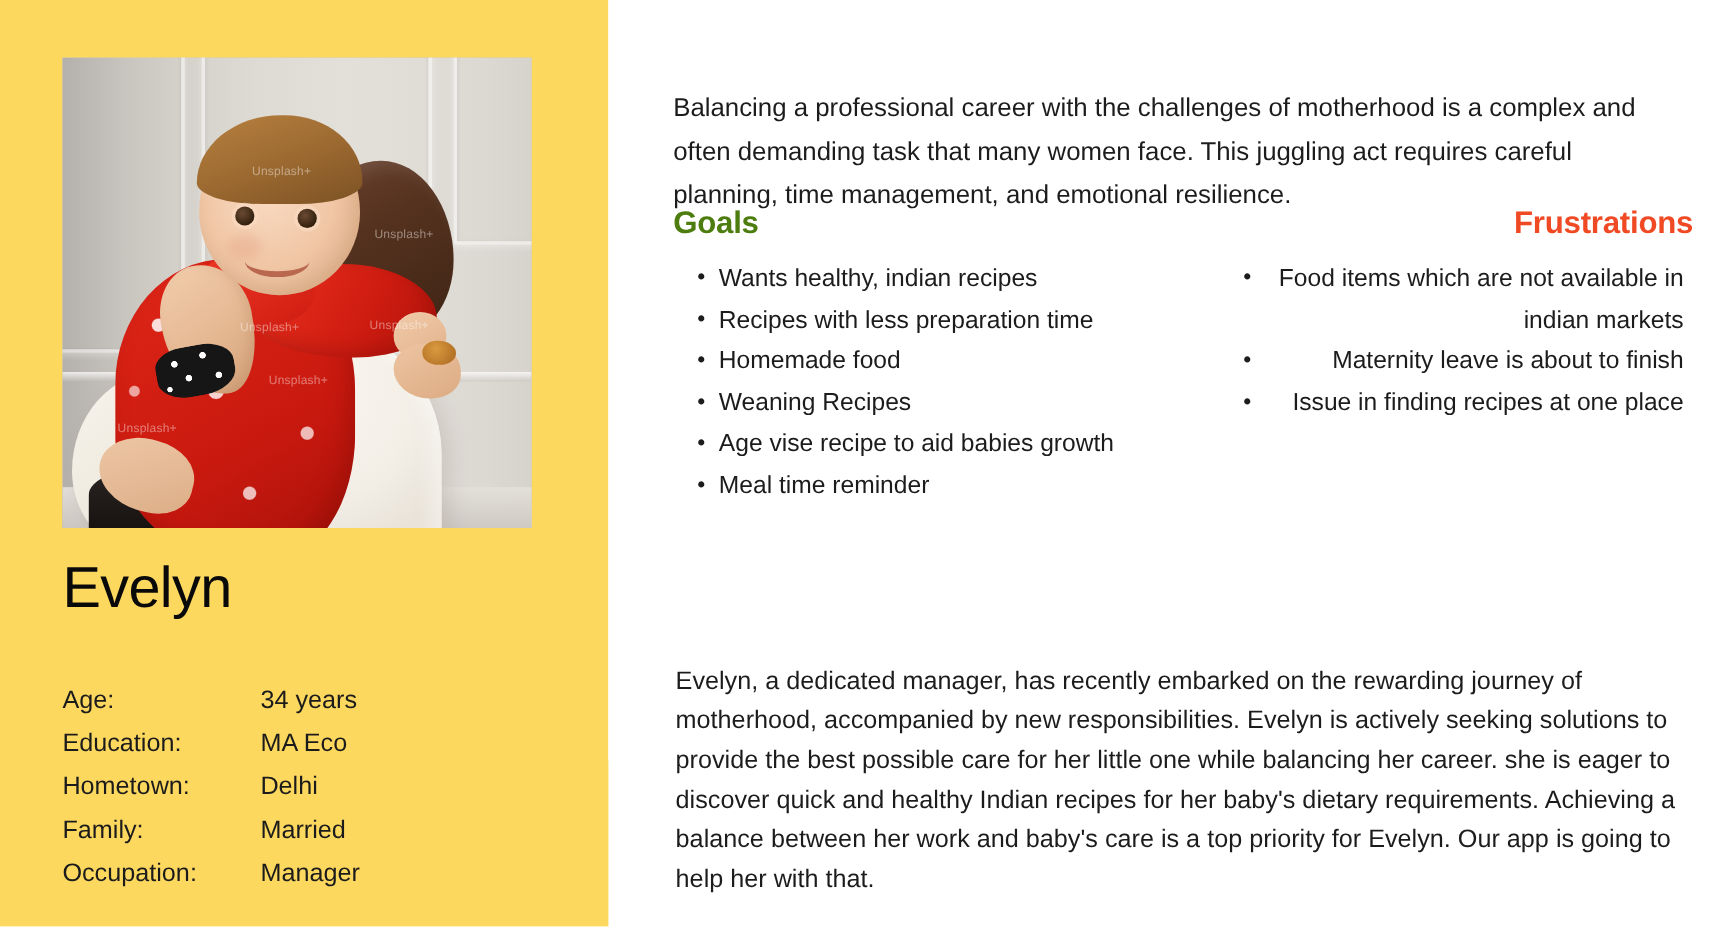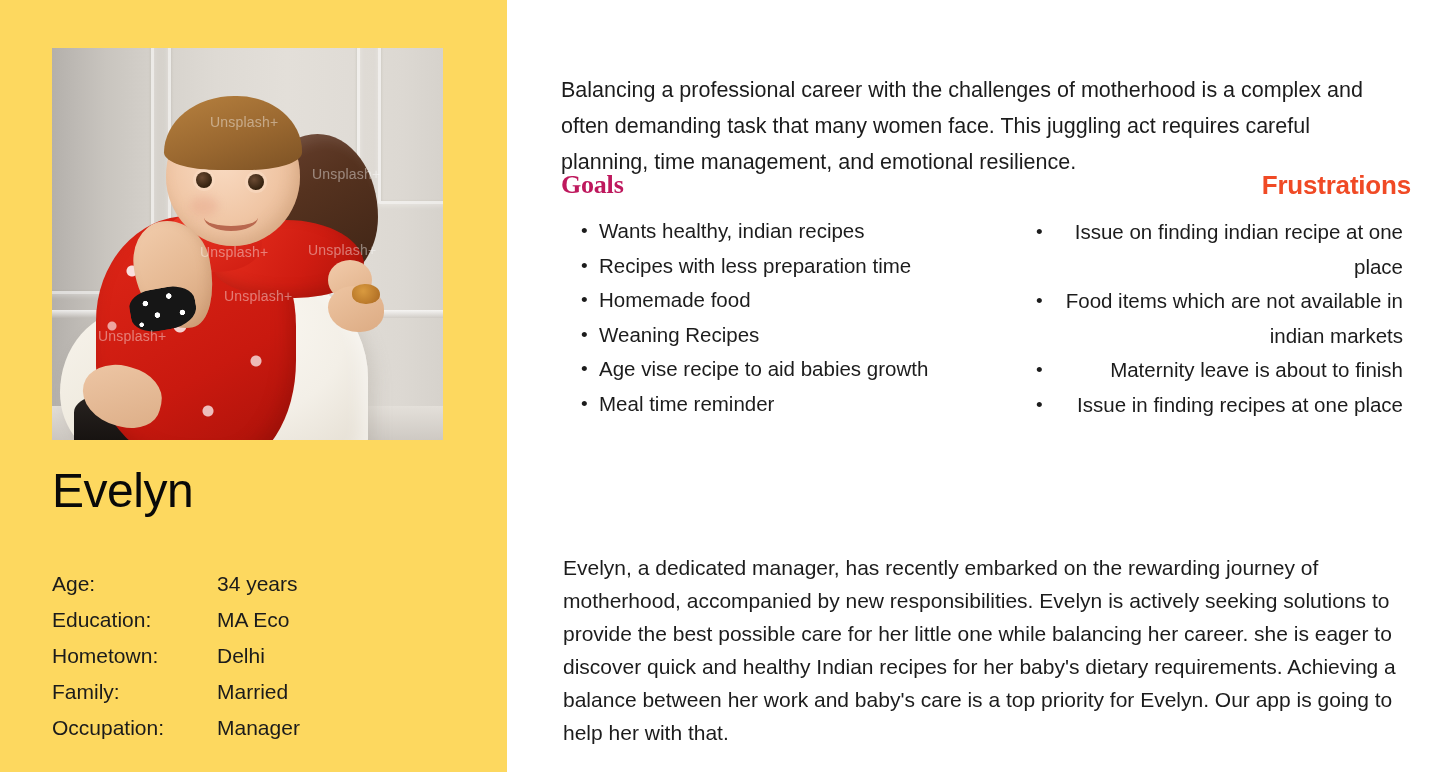--- a/index.html
+++ b/index.html
@@ -304,25 +304,26 @@
     left: 22px;
     bottom: -6px;
     width: 130px;
     height: 56px;
     background: linear-gradient(180deg, #2a2522, #15110f);
     border-radius: 40% 50% 0 0;
   }
 
   .watermark {
     position: absolute;
-    font-size: 14px;
+    font-size: 10px;
     color: rgba(255,255,255,0.42);
     font-family: "Liberation Sans", sans-serif;
     letter-spacing: 0.2px;
     pointer-events: none;
+    margin-top: 24px;
   }
   .wm1 { left: 158px; top: 66px; }
   .wm2 { left: 256px; top: 194px; }
   .wm3 { left: 148px; top: 196px; }
   .wm4 { left: 172px; top: 240px; }
   .wm5 { left: 46px;  top: 280px; }
   .wm6 { left: 260px; top: 118px; }
 
   
   .persona-name {
@@ -383,21 +384,21 @@
     gap: 0;
   }
   .col { width: 455px; }
   .col.frustrations { width: 395px; text-align: right; }
   .section-title {
     font-size: 26px;
     font-weight: bold;
     margin: 0 0 14px 0;
     letter-spacing: -0.2px;
   }
-  .section-title.goals { color: #be185d; font-family: Liberation Serif, serif; }
+  .section-title.goals { color: #4d7c0f; }
   .section-title.frustrations { color: #F04A25; }
   .bullet-list {
     margin: 8px;
     padding-left: 30px;
     list-style: none;
   }
   .bullet-list li {
     position: relative;
     font-size: 20.5px;
     line-height: 34.5px;
@@ -511,21 +512,20 @@
           <li>Homemade food</li>
           <li>Weaning Recipes</li>
           <li>Age vise recipe to aid babies growth</li>
           <li>Meal time reminder</li>
         </ul>
       </div>
 
       <div class="col frustrations">
         <h2 class="section-title frustrations">Frustrations</h2>
         <ul class="bullet-list">
-          <li>Issue on finding indian recipe at one place</li>
           <li>Food items which are not available in indian markets</li>
           <li>Maternity leave is about to finish</li>
           <li>Issue in finding recipes at one place</li>
         </ul>
       </div>
 
     </div>
 
     <p class="bio">Evelyn, a dedicated manager, has recently embarked on the rewarding journey of motherhood, accompanied by new responsibilities. Evelyn is actively seeking solutions to provide the best possible care for her little one while balancing her career. she is eager to discover quick and healthy Indian recipes for her baby's dietary requirements. Achieving a balance between her work and baby's care is a top priority for Evelyn. Our app is going to help her with that.</p>
 

